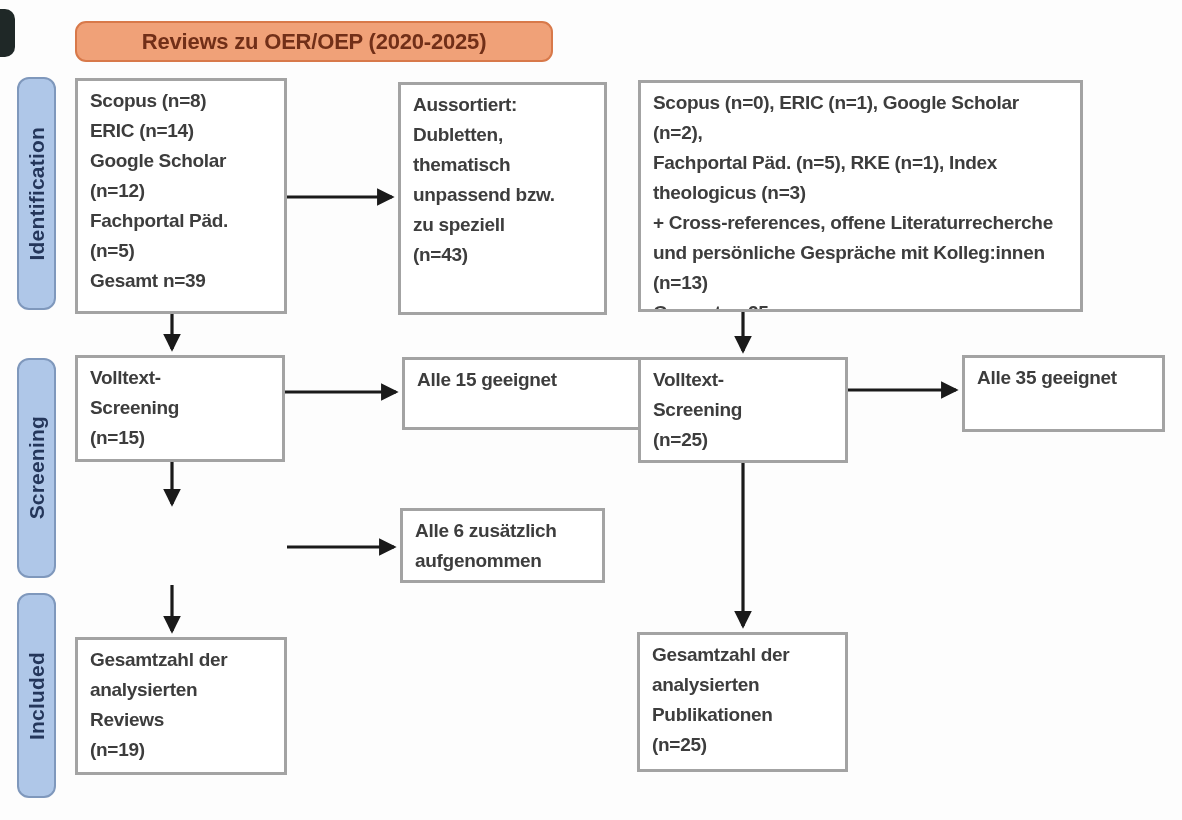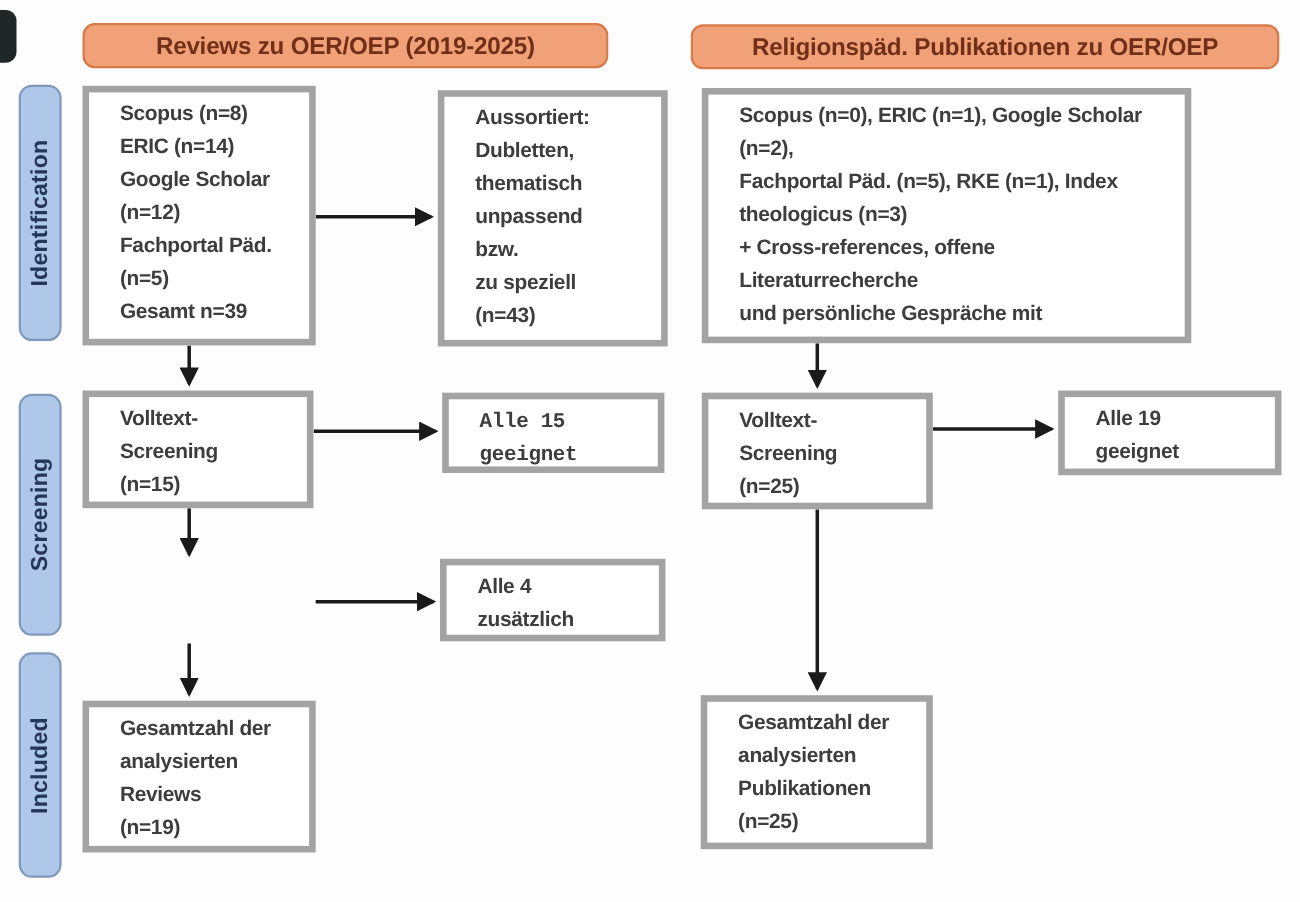--- a/index.html
+++ b/index.html
@@ -46,27 +46,27 @@
     transform: rotate(180deg);
     font-size: 21px;
     font-weight: 700;
     letter-spacing: 0.2px;
     white-space: nowrap;
   }
   .box {
     position: absolute;
     box-sizing: border-box;
     background: #ffffff;
-    border: 6px solid #a3a3a3;
+    border: 3px solid #a3a3a3;
     color: #3D3D3D;
     font-size: 19px;
     font-weight: 700;
     line-height: 1.58;
     letter-spacing: -0.3px;
-    padding: 5px 28px;
+    padding: 5px 12px;
     white-space: pre-line;
     overflow: hidden;
   }
   #arrows {
     position: absolute;
     left: 0; top: 0;
     width: 1182px;
     height: 820px;
     pointer-events: none;
   }
@@ -86,40 +86,39 @@
 
   
   #stage-identification { left: 17px; top: 77px;  width: 39px; height: 233px; }
   #stage-screening      { left: 17px; top: 358px; width: 39px; height: 220px; }
   #stage-included       { left: 17px; top: 593px; width: 39px; height: 205px; }
 
   
   #box-left-sources    { left: 75px;  top: 78px;  width: 212px; height: 236px; }
   #box-left-excluded   { left: 398px; top: 82px;  width: 209px; height: 233px; }
   #box-left-fulltext   { left: 75px;  top: 355px; width: 210px; height: 107px; }
-  #box-left-ft-result  { left: 402px; top: 357px; width: 202px; height: 73px; font-family: Liberation Mono, monospace;  }
+  #box-left-ft-result  { left: 402px; top: 357px; width: 239px; height: 73px;  }
   #box-left-crossref   { left: 75px;  top: 510px; width: 212px; height: 75px;  }
   #box-left-cr-result  { left: 400px; top: 508px; width: 205px; height: 75px;  }
   #box-left-included   { left: 75px;  top: 637px; width: 212px; height: 138px; }
 
   
   #box-right-sources   { left: 638px; top: 80px;  width: 445px; height: 232px; }
   #box-right-fulltext  { left: 638px; top: 357px; width: 210px; height: 106px; }
   #box-right-ft-result { left: 962px; top: 355px; width: 203px; height: 77px;  }
   #box-right-included  { left: 637px; top: 632px; width: 211px; height: 140px; }
 </style>
 </head>
 <body>
 
 <div id="canvas">
 
   <div id="corner-fragment"></div>
 
-  <div id="hdr-left" class="hdr">Reviews zu OER/OEP (2019-2025)</div>
-  <div id="hdr-right" class="hdr">Religionspäd. Publikationen zu OER/OEP</div>
+  <div id="hdr-left" class="hdr">Reviews zu OER/OEP (2020-2025)</div>
 
   <div id="stage-identification" class="stage">
     <span>Identification</span>
   </div>
   <div id="stage-screening" class="stage">
     <span>Screening</span>
   </div>
   <div id="stage-included" class="stage">
     <span>Included</span>
   </div>
@@ -153,36 +152,36 @@
   <div id="box-left-excluded" class="box">Aussortiert:
 Dubletten,
 thematisch
 unpassend bzw.
 zu speziell
 (n=43)</div>
   <div id="box-left-fulltext" class="box">Volltext-
 Screening
 (n=15)</div>
   <div id="box-left-ft-result" class="box">Alle 15 geeignet</div>
-  <div id="box-left-cr-result" class="box">Alle 4 zusätzlich
+  <div id="box-left-cr-result" class="box">Alle 6 zusätzlich
 aufgenommen</div>
   <div id="box-left-included" class="box">Gesamtzahl der
 analysierten
 Reviews
 (n=19)</div>
 
   <div id="box-right-sources" class="box">Scopus (n=0), ERIC (n=1), Google Scholar (n=2),
 Fachportal Päd. (n=5), RKE (n=1), Index
 theologicus (n=3)
 + Cross-references, offene Literaturrecherche
 und persönliche Gespräche mit Kolleg:innen
 (n=13)
 Gesamt n=25</div>
   <div id="box-right-fulltext" class="box">Volltext-
 Screening
 (n=25)</div>
-  <div id="box-right-ft-result" class="box">Alle 19 geeignet</div>
+  <div id="box-right-ft-result" class="box">Alle 35 geeignet</div>
   <div id="box-right-included" class="box">Gesamtzahl der
 analysierten
 Publikationen
 (n=25)</div>
 
 </div>
 
 </body></html>

